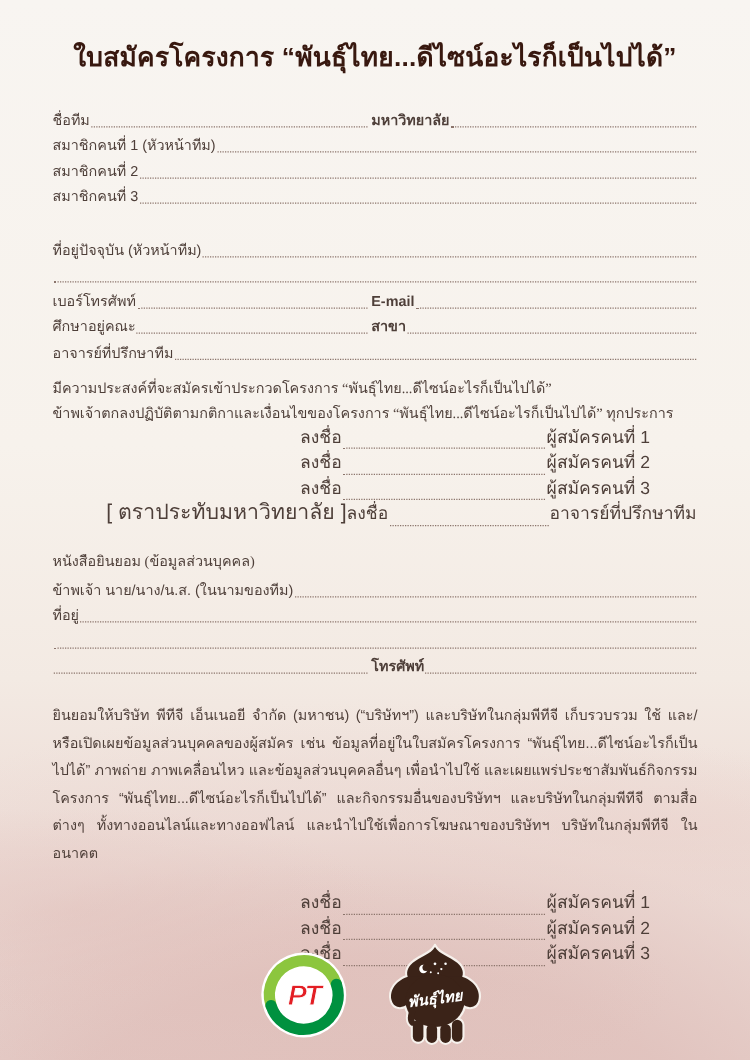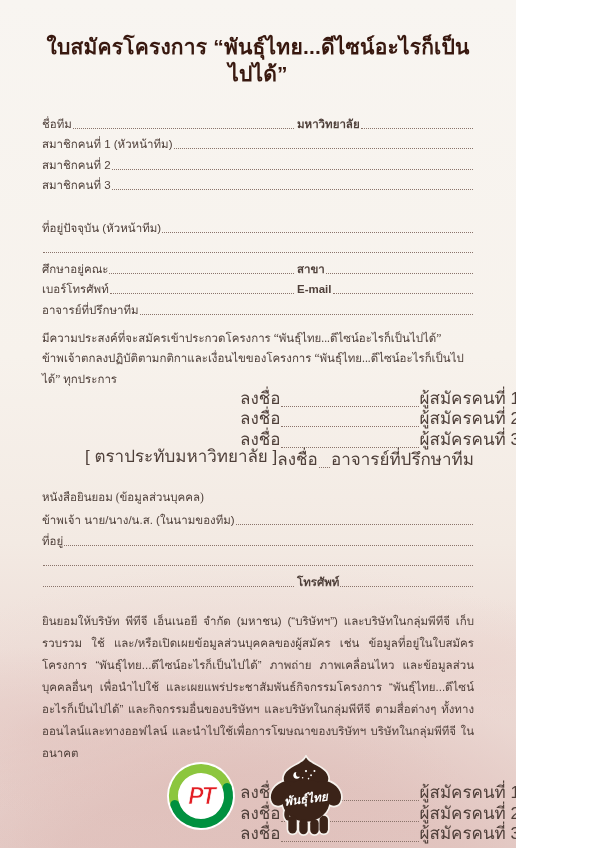--- a/index.html
+++ b/index.html
@@ -1,17 +1,17 @@
 <!DOCTYPE html>
 <html><head>
 <meta charset="utf-8">
 <style>
   html,body { margin:0; padding:0; background:#ffffff; }
   .page {
-    position:relative; width:516px; height:848px; overflow:hidden;
+    position:relative; width:600px; height:848px; overflow:hidden;
     font-family:"Liberation Sans", sans-serif;
     color:#4e3f39;
     background:
       radial-gradient(60% 14% at 10% 86%, rgba(226,195,190,0.55), rgba(226,195,190,0) 70%),
       radial-gradient(55% 11% at 88% 78%, rgba(234,210,204,0.5), rgba(234,210,204,0) 70%),
       radial-gradient(70% 16% at 40% 93%, rgba(223,190,185,0.45), rgba(223,190,185,0) 72%),
       radial-gradient(130% 55% at 50% 110%, #e0c1bc 0%, rgba(224,193,188,0.8) 34%, rgba(233,211,206,0.4) 58%, rgba(243,232,224,0) 80%),
       linear-gradient(180deg, #f8f5f1 0%, #f7f2ec 42%, #f3eae3 64%, #eddcd6 80%, #e6cfca 100%);
   }
   .content { padding:0 42px; }
@@ -24,21 +24,21 @@
   .lbl { white-space:nowrap; line-height:1.1; padding-bottom:1px; }
   .dots { flex:1 1 auto; border-bottom:1px dotted #8a746b; margin:0 1px 3px 1px; min-width:8px; }
   .half { display:flex; align-items:flex-end; flex:0 0 253px; }
   .rest { display:flex; align-items:flex-end; flex:1 1 auto; }
   .mid-lbl { padding-left:2px;font-weight:bold; }
   .s1 { margin-top:24px; }
   .s2 { margin-top:22px; }
   .s3 { margin-top:10px; }
   .s4 { margin-top:16px; }
   .textline { font-size:11.5px; line-height:20.5px;font-family:Liberation Serif, serif; }
-  .sigrow { display:flex; align-items:flex-end; height:20.5px; width:280px; margin-left:198px; font-size:17px; }
+  .sigrow { display:flex; height:20.5px; width:280px; margin-left:198px; font-size:14px; }
   .sealrow { display:flex; align-items:flex-end; height:20.5px; }
   .sealrow .seal { flex:0 0 198px; padding-left:43px; box-sizing:border-box; font-size:17px; padding-bottom:2px; white-space:nowrap; }
   .sealrow .sigrow { margin-left:0; }
   .para { margin-top:20px; font-size:11.5px; line-height:22px; text-align:justify; }
   .s6 { margin-top:20px; }
   .logos { position:absolute; left:0; right:0; bottom:12px; display:flex; justify-content:center; align-items:center; gap:26px; }
 </style>
 </head>
 <body>
 
@@ -75,35 +75,35 @@
     <div class="s2">
       <div class="frow">
         <span class="lbl">ที่อยู่ปัจจุบัน (หัวหน้าทีม)</span>
         <span class="dots"></span>
       </div>
       <div class="frow">
         <span class="dots"></span>
       </div>
       <div class="frow">
         <div class="half">
+          <span class="lbl">เบอร์โทรศัพท์</span>
+          <span class="dots"></span>
+        </div>
+        <div class="rest">
+          <span class="lbl mid-lbl">E-mail</span>
+          <span class="dots"></span>
+        </div>
+      </div>
+      <div class="frow">
+        <div class="half">
           <span class="lbl">ศึกษาอยู่คณะ</span>
           <span class="dots"></span>
         </div>
         <div class="rest">
           <span class="lbl mid-lbl">สาขา</span>
-          <span class="dots"></span>
-        </div>
-      </div>
-      <div class="frow">
-        <div class="half">
-          <span class="lbl">เบอร์โทรศัพท์</span>
-          <span class="dots"></span>
-        </div>
-        <div class="rest">
-          <span class="lbl mid-lbl">E-mail</span>
           <span class="dots"></span>
         </div>
       </div>
       <div class="frow">
         <span class="lbl">อาจารย์ที่ปรึกษาทีม</span>
         <span class="dots"></span>
       </div>
     </div>
 
     <div class="s3">

